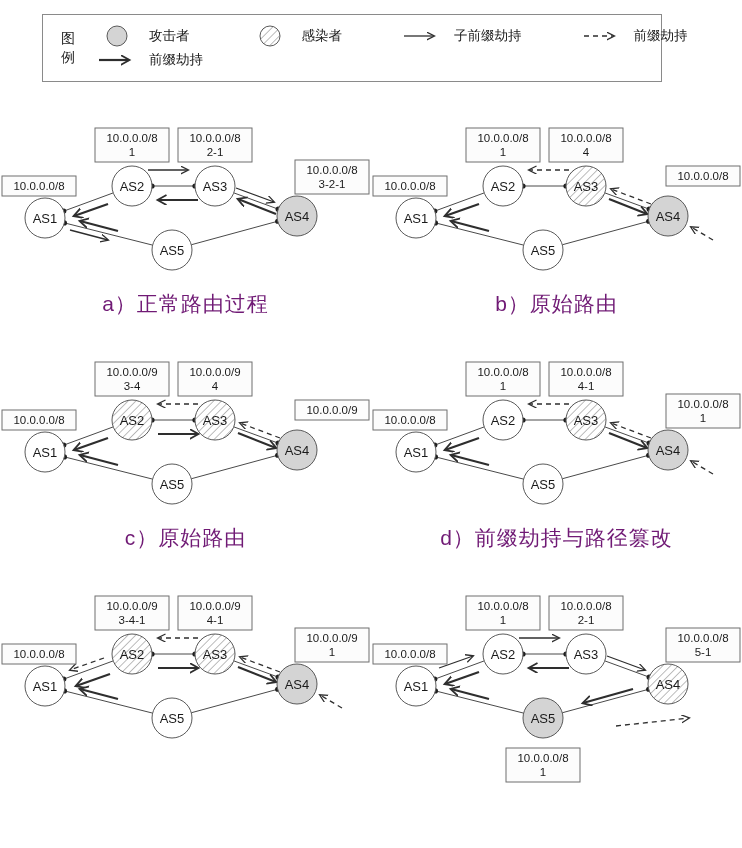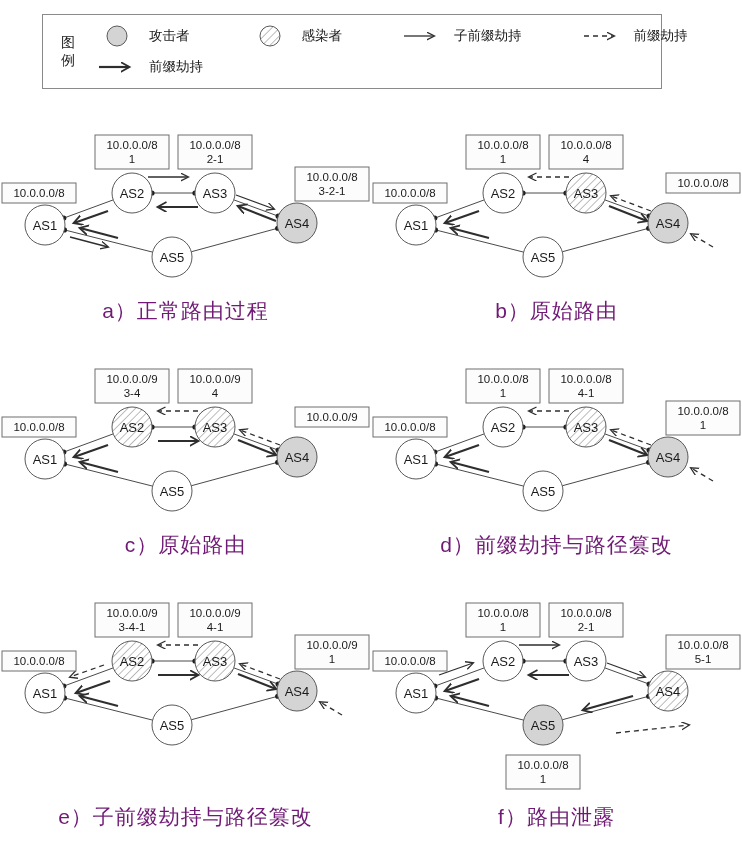--- a/index.html
+++ b/index.html
@@ -1,21 +1,21 @@
 <!DOCTYPE html>
 <html><head>
 <meta charset="utf-8">
 <style>
   *{margin:0;padding:0;box-sizing:border-box}
   html,body{background:#ffffff}
   body{width:742px;font-family:"Liberation Sans","DejaVu Sans",sans-serif;color:#1a1a1a}
   .page{width:742px;padding-top:14px}
   .legend{width:620px;margin:0 0 18px 42px;border:1px solid #8a8a8a;display:flex;padding:9px 12px;background:#fff}
   .legend-title{display:flex;flex-direction:column;justify-content:center;gap:3px;font-size:14px;padding:0 16px 0 6px;line-height:1.1}
-  .legend-rows{flex:1;display:flex;flex-direction:column;gap:7px;justify-content:center}
+  .legend-rows{flex:1;display:flex;flex-direction:column;gap:0;justify-content:center}
   .legend-row{display:flex;align-items:center;gap:54px}
   .legend-row + .legend-row{gap:62px}
   .legend-item{display:flex;align-items:center;gap:6px}
   .legend-label{font-size:13.5px;white-space:nowrap}
   .grid{display:grid;grid-template-columns:371px 371px;width:742px}
   .cell{display:flex;flex-direction:column;align-items:center}
   .caption{font-size:21px;letter-spacing:1px;margin:2px 0 16px;font-weight:500;color:#701a75}
   svg text{font-family:"Liberation Sans","DejaVu Sans",sans-serif}
 </style>
 </head>
@@ -379,21 +379,20 @@
             <rect x="178" y="28" width="74" height="34" fill="#fcfcfc" stroke="#6f6f6f" stroke-width="1"></rect>
             <text x="215" y="41.5" text-anchor="middle" font-size="11.5" fill="#1a1a1a">10.0.0.0/9</text>
             <text x="215" y="56" text-anchor="middle" font-size="11.5" fill="#1a1a1a">4-1</text>
           </g>
           <g>
             <rect x="295" y="60" width="74" height="34" fill="#fcfcfc" stroke="#6f6f6f" stroke-width="1"></rect>
             <text x="332" y="73.5" text-anchor="middle" font-size="11.5" fill="#1a1a1a">10.0.0.0/9</text>
             <text x="332" y="88" text-anchor="middle" font-size="11.5" fill="#1a1a1a">1</text>
           </g>
         </svg>
-        <figcaption class="caption">e）子前缀劫持与路径篡改</figcaption>
       </figure>
       <figure class="cell">
         <svg width="371" height="226" viewBox="0 0 371 226">
           <line x1="63.770543267099896" y1="111.09589213164142" x2="113.2294567329001" y2="92.90410786835858" stroke="#4a4a4a" stroke-width="1"></line>
           <circle cx="63.770543267099896" cy="111.09589213164142" r="2.6" fill="#1f1f1f"></circle>
           <line x1="152" y1="86" x2="195" y2="86" stroke="#4a4a4a" stroke-width="1"></line>
           <circle cx="152" cy="86" r="2.6" fill="#1f1f1f"></circle>
           <circle cx="195" cy="86" r="2.6" fill="#1f1f1f"></circle>
           <line x1="233.78245704240643" y1="92.87163062527064" x2="278.2175429575936" y2="109.12836937472936" stroke="#4a4a4a" stroke-width="1"></line>
           <circle cx="278.2175429575936" cy="109.12836937472936" r="2.6" fill="#1f1f1f"></circle>
@@ -447,17 +446,16 @@
             <rect x="295" y="60" width="74" height="34" fill="#fcfcfc" stroke="#6f6f6f" stroke-width="1"></rect>
             <text x="332" y="73.5" text-anchor="middle" font-size="11.5" fill="#1a1a1a">10.0.0.0/8</text>
             <text x="332" y="88" text-anchor="middle" font-size="11.5" fill="#1a1a1a">5-1</text>
           </g>
           <g>
             <rect x="135" y="180" width="74" height="34" fill="#fcfcfc" stroke="#6f6f6f" stroke-width="1"></rect>
             <text x="172" y="193.5" text-anchor="middle" font-size="11.5" fill="#1a1a1a">10.0.0.0/8</text>
             <text x="172" y="208" text-anchor="middle" font-size="11.5" fill="#1a1a1a">1</text>
           </g>
         </svg>
-        <figcaption class="caption">f）路由泄露</figcaption>
       </figure>
     </div>
 
 </div>
 
 </body></html>

